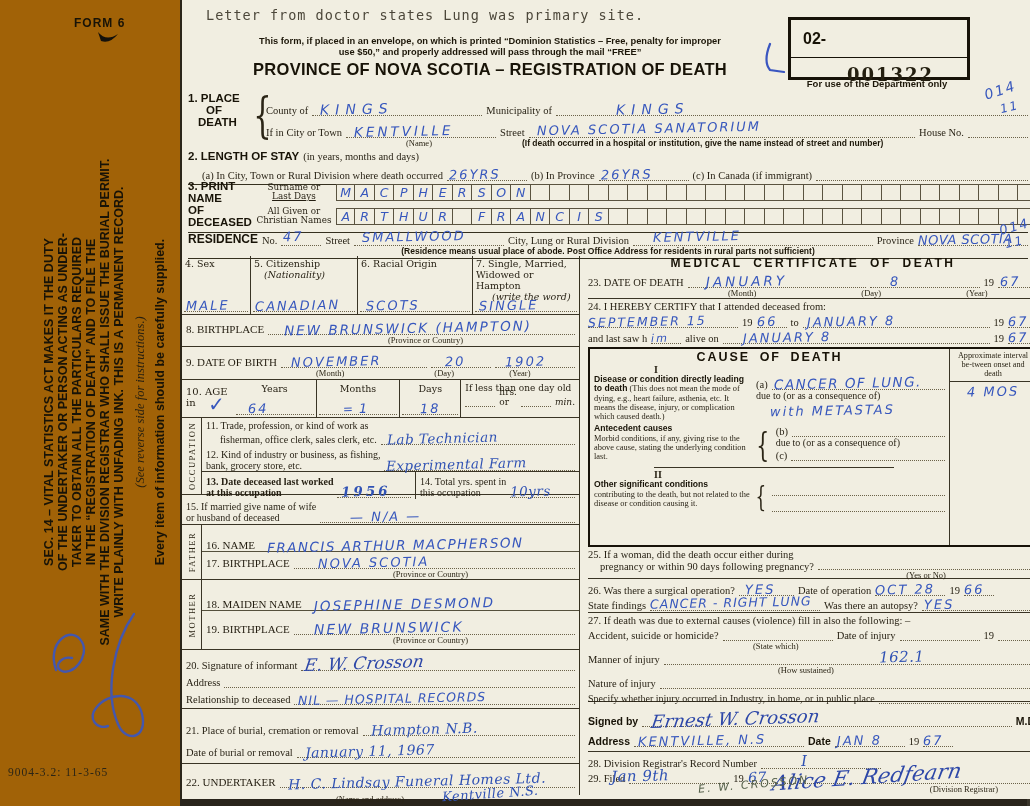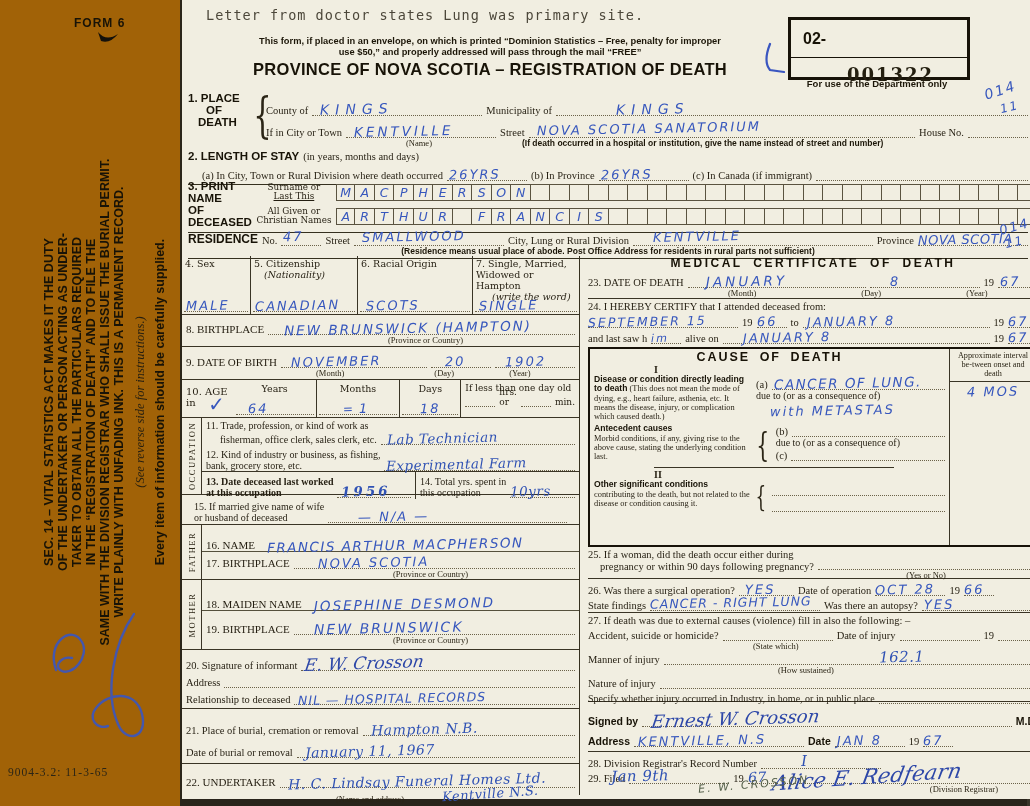--- a/index.html
+++ b/index.html
@@ -166,21 +166,21 @@
     <div class="abs" style="left:6px;top:180px;width:840px;border-bottom:1.5px solid #35301f;padding-bottom:4px;">
       <div style="display:flex;align-items:center;">
         <div class="bsans" style="width:102px;font-size:11.5px;line-height:12px;">
           <div>3. PRINT NAME</div>
           <div>OF DECEASED</div>
         </div>
         <div style="flex:1;">
           <div style="display:flex;align-items:center;height:21px;">
             <div class="cellhdr" style="width:84px;text-align:center;font-size:8.8px;line-height:9px;">
               <div>Surname or</div>
-              <div style="text-decoration:underline;">Last This</div>
+              <div style="text-decoration:underline;">Last Days</div>
             </div>
             <div class="boxrow">
                 <span class="lb">M</span>
                 <span class="lb">A</span>
                 <span class="lb">C</span>
                 <span class="lb">P</span>
                 <span class="lb">H</span>
                 <span class="lb">E</span>
                 <span class="lb">R</span>
                 <span class="lb">S</span>
@@ -372,21 +372,21 @@
             <span class="fill" style="position:absolute;left:2px;right:2px;bottom:2px;">
                 <i class="hw" style="left:18px;">18</i>
               </span>
           </div>
           <div style="flex:1;border-left:1px solid #3a3425;padding:3px 4px;">
             <div class="cellhdr" style="font-size:9px;">If less than one day old</div>
             <div class="row" style="height:14px;">
               <span class="fill w30"></span>
               <span class="cellhdr" style="font-size:9px;">hrs. or</span>
               <span class="fill w30"></span>
-              <span class="cellhdr" style="font-size:9px;">min.</span>
+              <span class="cellhdr" style="font-size:9px;font-style:italic;">min.</span>
             </div>
           </div>
         </div>
 
         <div class="solidrow" style="display:flex;height:76px;">
           <div class="vcell">
               <span>OCCUPATION</span>
             </div>
           <div style="flex:1;">
             <div style="padding:2px 4px;">
@@ -420,21 +420,21 @@
                   <span>14. Total yrs. spent in</span><br>
                   <span>this occupation</span></span>
                 <span class="fill">
                     <i class="hwc" style="left:0;">10yrs</i>
                   </span>
               </div>
             </div>
           </div>
         </div>
 
-        <div class="solidrow row" style="height:27px;padding:1px 12px;">
+        <div class="solidrow row" style="height:27px;padding:1px 4px;">
           <span class="lbl" style="font-size:10px;line-height:11px;white-space:normal;">
             <span>15. If married give name of wife</span><br>
             <span>or husband of deceased</span></span>
           <span class="fill">
               <i class="hw" style="left:30px;">— N/A —</i>
             </span>
         </div>
 
         <div class="solidrow" style="display:flex;height:54px;">
           <div class="vcell">

